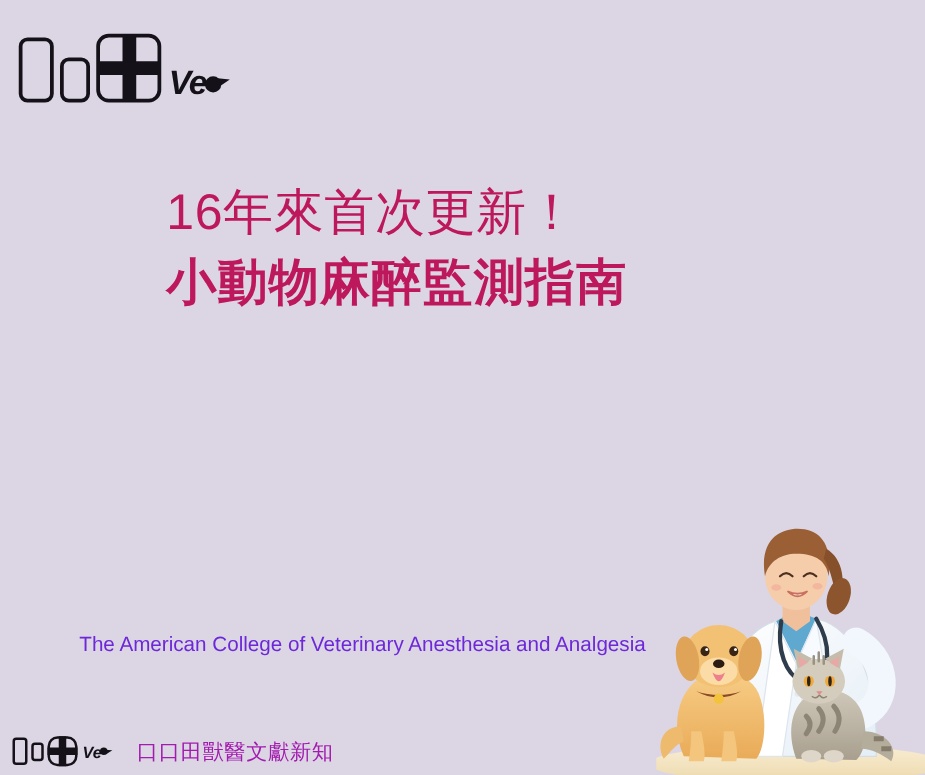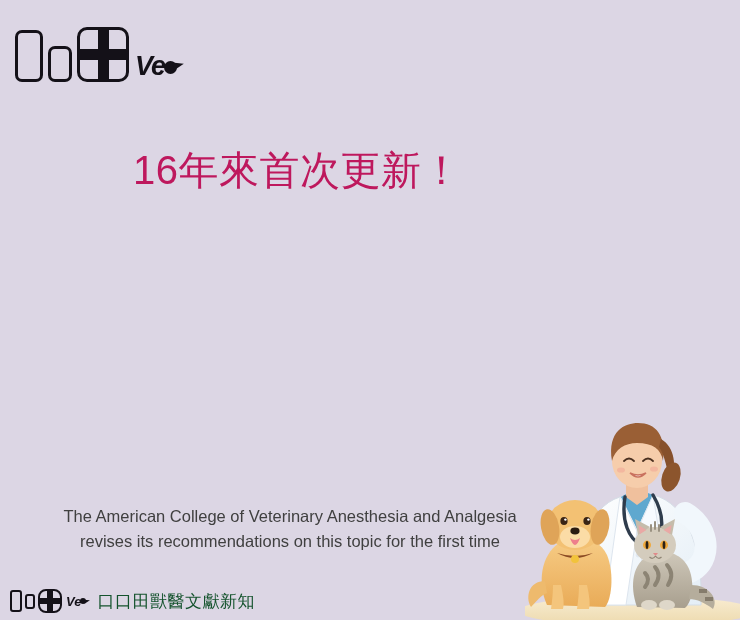--- a/index.html
+++ b/index.html
@@ -94,21 +94,21 @@
     position:absolute; right:0; bottom:0;
     width:215px; height:215px;
     pointer-events:none;
   }
 
   
   .caption{
     position:absolute; left:0; top:504px;
     width:580px;
     text-align:center;
-    color:#404040;
+    color:#6d28d9;
     font-size:16.5px;
     line-height:25px;
     font-family:"Liberation Sans","DejaVu Sans",sans-serif;
   }
 
   
   .footer{
     position:absolute; left:10px; bottom:6px;
     display:flex; align-items:center; gap:3px;
     height:26px;
@@ -121,21 +121,21 @@
   }
   .f-cross .v{position:absolute;left:50%;top:-2px;bottom:-2px;width:5.5px;margin-left:-2.75px;background:#141118;}
   .f-cross .h{position:absolute;top:50%;left:-2px;right:-2px;height:5.5px;margin-top:-2.75px;background:#141118;}
   .f-ve{
     font-weight:bold;font-size:13px;color:#141118;font-style:italic;
     display:flex;align-items:center;line-height:1;margin-left:1px;
   }
   .f-ve .blob{display:inline-block;width:6px;height:6px;border-radius:50%;background:#141118;margin-left:-1px;}
   .f-ve .tl{display:inline-block;width:0;height:0;border-left:6px solid #141118;border-top:2.5px solid transparent;border-bottom:2.5px solid transparent;margin-left:-2px;transform:rotate(-14deg);}
   .footer-text{
-    font-size:17px; color:#14532d; margin-left:4px;
+    font-size:17px; color:#a21caf; margin-left:16px;
     font-family:"Liberation Sans","DejaVu Sans",sans-serif;
     letter-spacing:0.5px; white-space:nowrap;
   }
 </style>
 </head>
 <body>
 
 <div class="poster">
 
   <div class="brand">
@@ -147,20 +147,21 @@
     </div>
     <div class="ve-mark">
       <span class="vletter">Ve</span>
       <span class="dotblob"></span>
       <span class="tail"></span>
     </div>
   </div>
 
   <div class="headline">
     <div class="hl-line">16年來首次更新！</div>
+    <div class="hl-line bold">小動物麻醉監測指南</div>
   </div>
 
   <svg class="illustration" viewBox="0 0 215 215">
     <defs>
       <linearGradient id="coatg" x1="0" y1="0" x2="1" y2="1">
         <stop offset="0%" stop-color="#ffffff"></stop>
         <stop offset="100%" stop-color="#e4eef6"></stop>
       </linearGradient>
       <linearGradient id="dogg" x1="0" y1="0" x2="0" y2="1">
         <stop offset="0%" stop-color="#f7cd86"></stop>
@@ -270,21 +271,20 @@
       <path d="M128 148 h5 l-2.5 3 Z" fill="#e08a8a"></path>
       <path d="M130.5 151 q-3 4 -6 1 M130.5 151 q3 4 6 1" fill="none" stroke="#8e8474" stroke-width="1.2"></path>
 
       <ellipse cx="124" cy="200" rx="8" ry="5" fill="#ded7c9"></ellipse>
       <ellipse cx="142" cy="200" rx="8" ry="5" fill="#ded7c9"></ellipse>
     </g>
   </svg>
 
   <div class="caption">
     <div>The American College of Veterinary Anesthesia and Analgesia</div>
-    <div>revises its recommendations on this topic for the first time</div>
   </div>
 
   <div class="footer">
     <div class="f-tall"></div>
     <div class="f-short"></div>
     <div class="f-cross">
       <div class="v"></div>
       <div class="h"></div>
     </div>
     <div class="f-ve">

